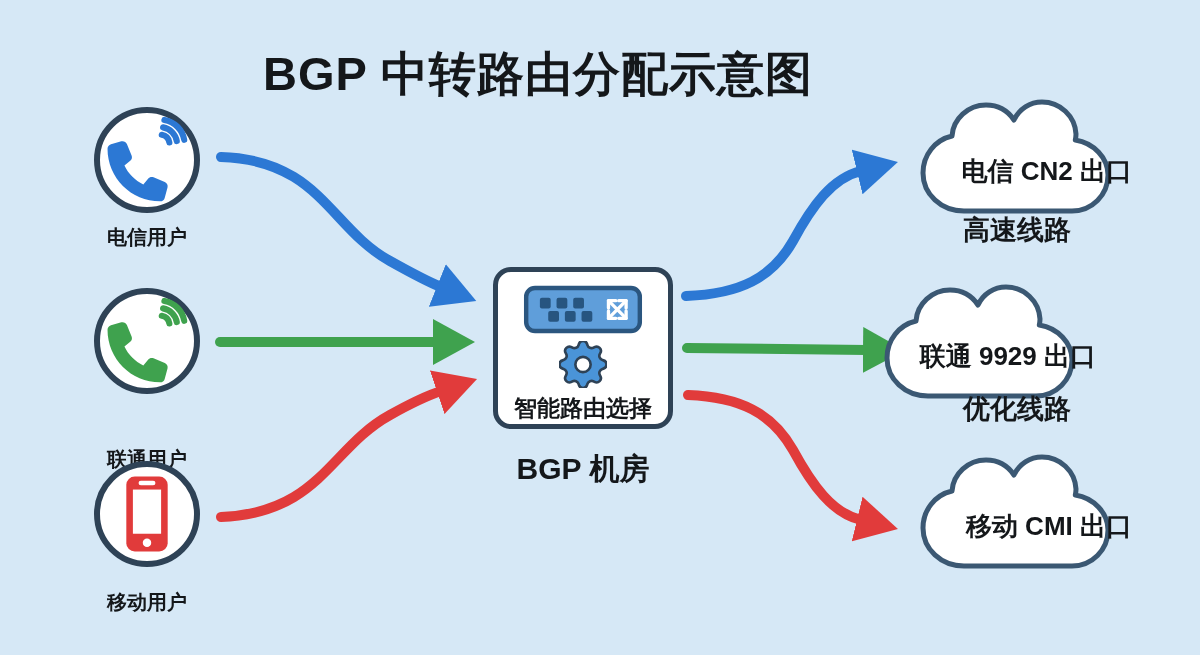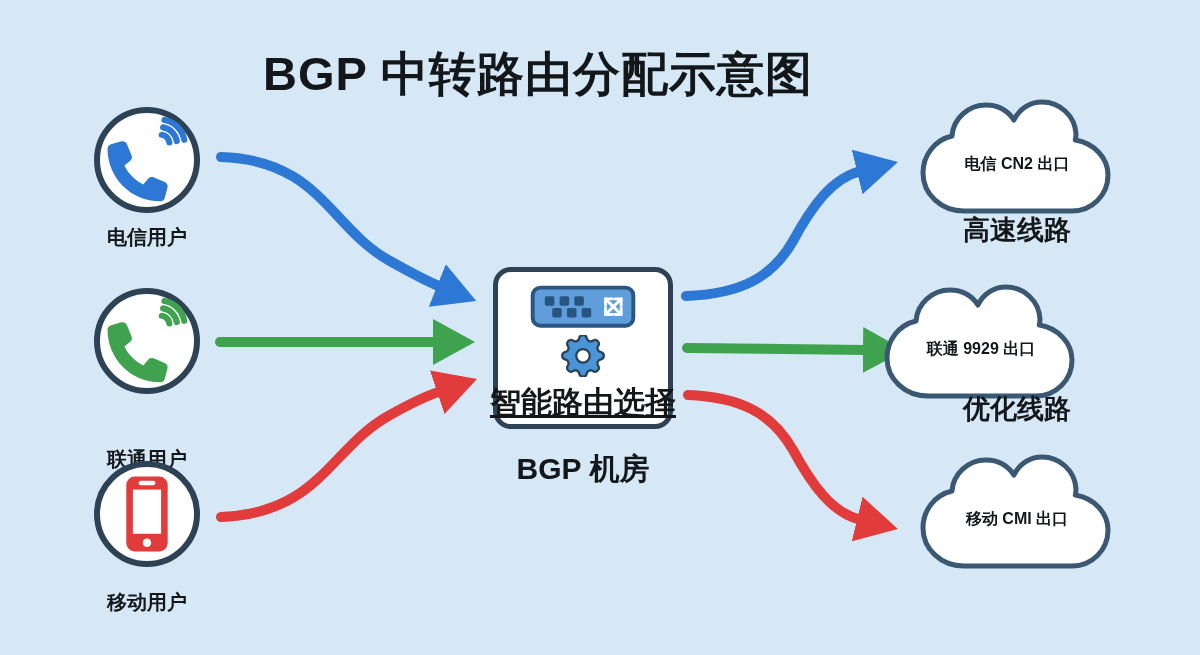--- a/index.html
+++ b/index.html
@@ -30,34 +30,33 @@
     font-size:20px;font-weight:800;color:#14171a;line-height:32px;
     white-space:nowrap;
   }
   
   .hub-box{
     position:absolute;left:493px;top:267px;width:170px;height:152px;
     background:#ffffff;border:5px solid #2e4256;border-radius:18px;
     display:flex;flex-direction:column;align-items:center;
   }
   .hub-caption{
-    font-size:31px;font-weight:800;color:#14171a;margin-top:5px;
+    font-size:23px;font-weight:800;color:#14171a;margin-top:5px;
     white-space:nowrap;
-    text-decoration:underline;
   }
   .hub-label{
     position:absolute;left:468px;top:441px;width:230px;text-align:center;
     font-size:30px;font-weight:800;color:#14171a;white-space:nowrap;margin-top:8px;
   }
   
   .cloud-node{position:absolute;width:210px;height:122px;}
   .cloud-node svg{position:absolute;left:0;top:0;}
   .cloud-text{
-    position:absolute;left:-10px;top:59px;width:230px;text-align:center;
-    font-size:16px;font-weight:800;color:#14171a;white-space:nowrap;
+    position:absolute;left:-10px;top:59px;width:230px;text-align:right;
+    font-size:26px;font-weight:800;color:#14171a;white-space:nowrap;
   }
   .cloud-sub{
     position:absolute;width:210px;text-align:center;
     font-size:27px;font-weight:800;color:#14171a;white-space:nowrap;
   }
   .arrows{position:absolute;left:0;top:0;pointer-events:none;}
 </style>
 </head>
 <body>
 

